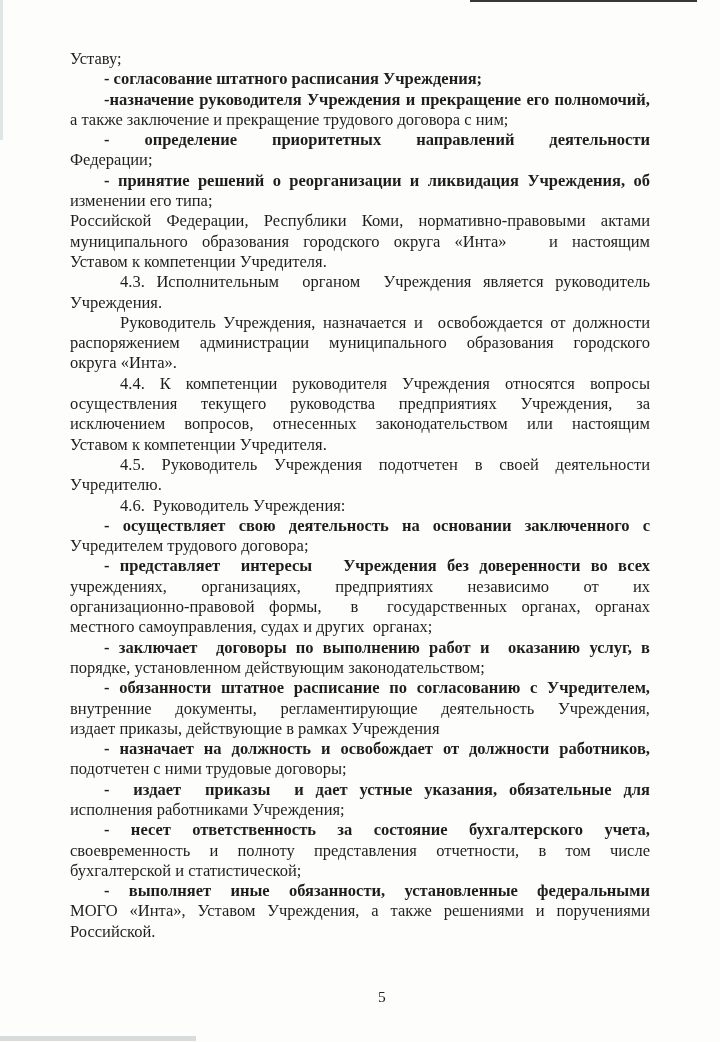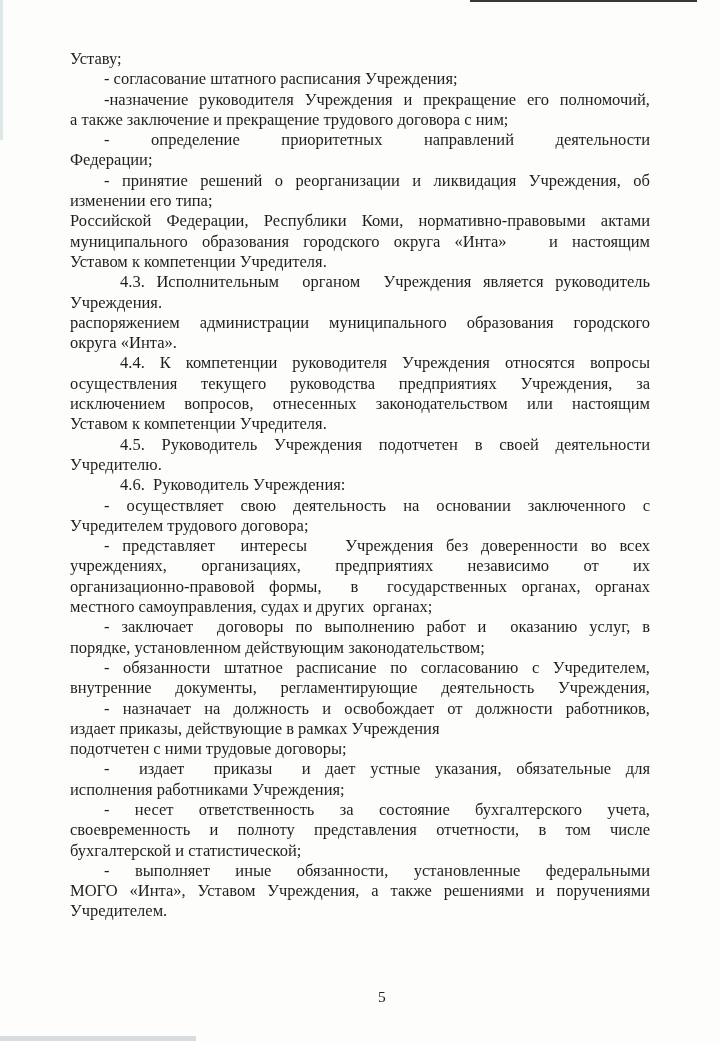--- a/index.html
+++ b/index.html
@@ -36,21 +36,21 @@
     text-align: justify;
     text-align-last: justify;
   }
   .jl::after {
     content: "";
     display: inline-block;
     width: 100%;
     height: 0;
   }
   
-  .ind  { text-indent: 34px; }
+  .ind  { text-indent: 34px; font-weight: bold; }
   .ind2 { text-indent: 50px; }
   .pagenum {
     position: absolute;
     top: 988px;
     left: 378px;
     font-size: 15.5px;
     color: #222222;
   }
   
   .artifact-top {
@@ -94,47 +94,48 @@
     <div class="ln">а также заключение и прекращение трудового договора с ним;</div>
     <div class="ln ind jl">- определение приоритетных направлений деятельности</div>
     <div class="ln">Федерации;</div>
     <div class="ln ind jl">- принятие решений о реорганизации и ликвидация Учреждения, об</div>
     <div class="ln">изменении его типа;</div>
     <div class="ln jl">Российской Федерации, Республики Коми, нормативно-правовыми актами</div>
     <div class="ln jl">муниципального образования городского округа «Инта»&nbsp;&nbsp; и настоящим</div>
     <div class="ln">Уставом к компетенции Учредителя.</div>
     <div class="ln ind2 jl">4.3. Исполнительным&nbsp; органом&nbsp; Учреждения является руководитель</div>
     <div class="ln">Учреждения.</div>
+    <div class="ln ind2 jl">Руководитель Учреждения, назначается и&nbsp; освобождается от должности</div>
     <div class="ln jl">распоряжением администрации муниципального образования городского</div>
     <div class="ln">округа «Инта».</div>
     <div class="ln ind2 jl">4.4. К компетенции руководителя Учреждения относятся вопросы</div>
     <div class="ln jl">осуществления текущего руководства предприятиях Учреждения, за</div>
     <div class="ln jl">исключением вопросов, отнесенных законодательством или настоящим</div>
     <div class="ln">Уставом к компетенции Учредителя.</div>
     <div class="ln ind2 jl">4.5. Руководитель Учреждения подотчетен в своей деятельности</div>
     <div class="ln">Учредителю.</div>
     <div class="ln ind2">4.6.&nbsp; Руководитель Учреждения:</div>
     <div class="ln ind jl">- осуществляет свою деятельность на основании заключенного с</div>
     <div class="ln">Учредителем трудового договора;</div>
     <div class="ln ind jl">- представляет&nbsp; интересы&nbsp;&nbsp; Учреждения без доверенности во всех</div>
     <div class="ln jl">учреждениях, организациях, предприятиях независимо от их</div>
     <div class="ln jl">организационно-правовой формы,&nbsp; в&nbsp; государственных органах, органах</div>
     <div class="ln">местного самоуправления, судах и других&nbsp; органах;</div>
     <div class="ln ind jl">- заключает&nbsp; договоры по выполнению работ и&nbsp; оказанию услуг, в</div>
     <div class="ln">порядке, установленном действующим законодательством;</div>
     <div class="ln ind jl">- обязанности штатное расписание по согласованию с Учредителем,</div>
     <div class="ln jl">внутренние документы, регламентирующие деятельность Учреждения,</div>
+    <div class="ln">издает приказы, действующие в рамках Учреждения</div>
     <div class="ln ind jl">- назначает на должность и освобождает от должности работников,</div>
-    <div class="ln">издает приказы, действующие в рамках Учреждения</div>
     <div class="ln">подотчетен с ними трудовые договоры;</div>
     <div class="ln ind jl">-&nbsp; издает&nbsp; приказы&nbsp; и дает устные указания, обязательные для</div>
     <div class="ln">исполнения работниками Учреждения;</div>
     <div class="ln ind jl">- несет ответственность за состояние бухгалтерского учета,</div>
     <div class="ln jl">своевременность и полноту представления отчетности, в том числе</div>
     <div class="ln">бухгалтерской и статистической;</div>
     <div class="ln ind jl">- выполняет иные обязанности, установленные федеральными</div>
     <div class="ln jl">МОГО «Инта», Уставом Учреждения, а также решениями и поручениями</div>
-    <div class="ln">Учредителем.</div>
+    <div class="ln">Российской.</div>
   </div>
 
   <div class="pagenum">5</div>
 
 </div>
 
 </body></html>

